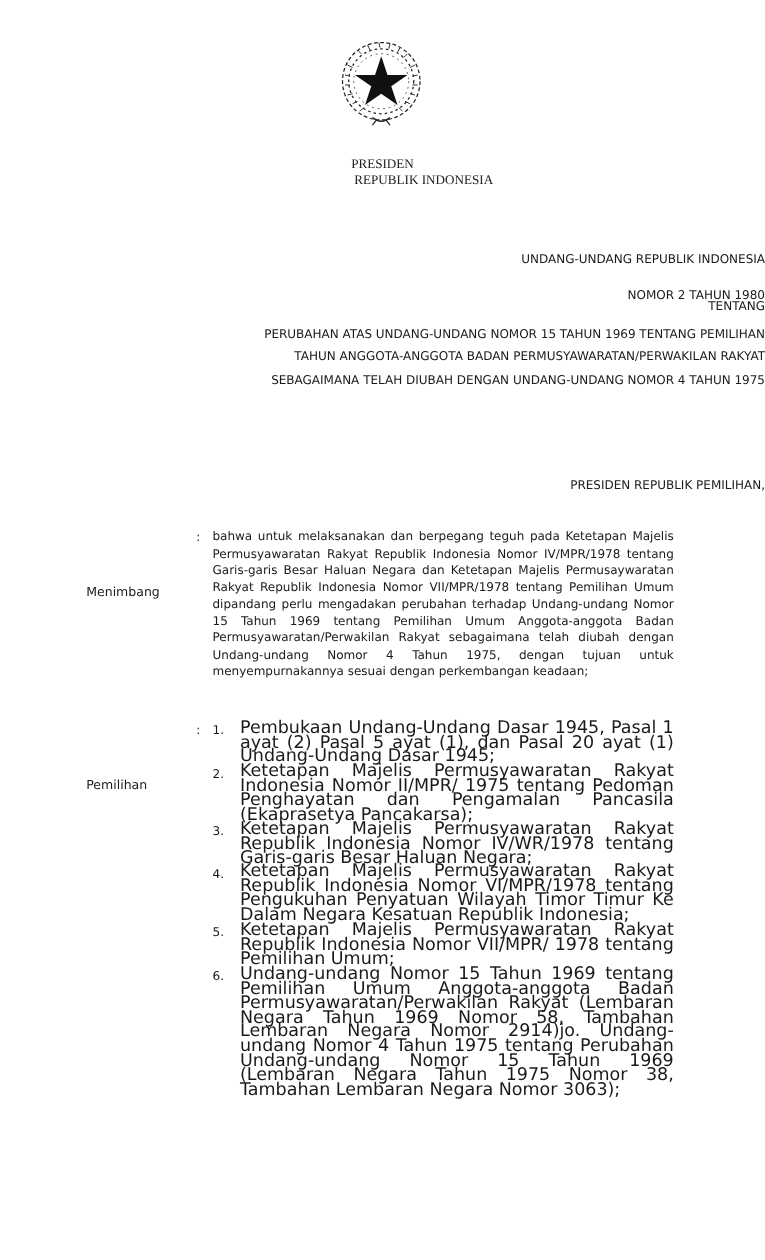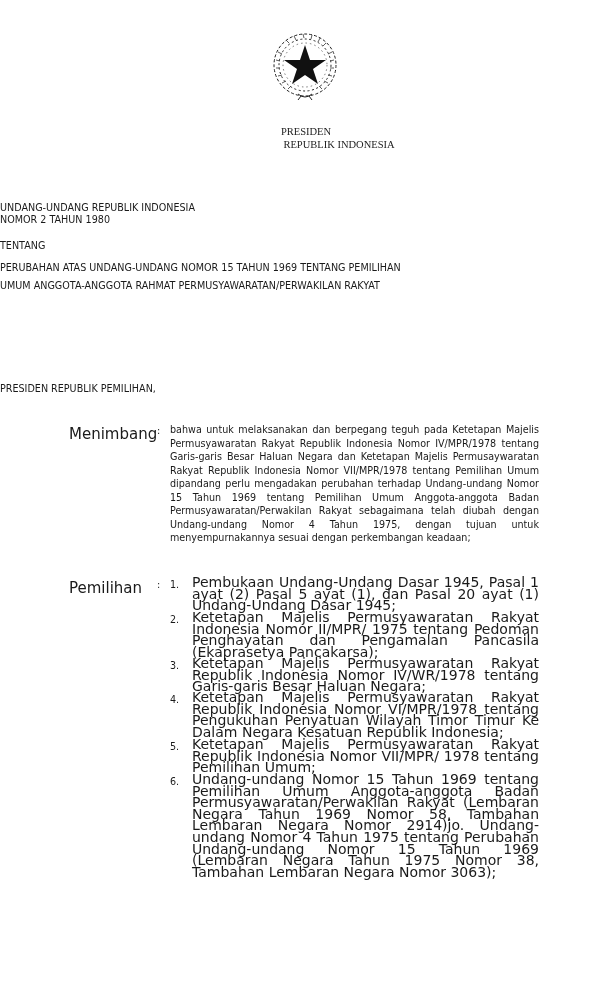--- a/index.html
+++ b/index.html
@@ -6,24 +6,24 @@
   body { width: 612px; height: 1008px; position: relative; overflow: hidden;
          font-family: "DejaVu Sans", sans-serif; color: #1a1a1a; }
   .page { position: absolute; left: 0; top: 0; width: 612px; height: 825px; }
 
   .emblem { position: absolute; left: 268px; top: 30px; width: 74px; height: 74px; }
   .head-serif { position: absolute; left: 0; width: 612px; text-align: center;
                 font-family: "Liberation Serif", serif; font-size: 10.5px; color: #222; }
   .h1 { top: 126px; }
   .h2 { top: 139px; padding-left: 33px; }
 
-  .title-line { position: absolute; left: 0; width: 612px; text-align: left;
+  .title-line { position: absolute; left: 0; width: 612px; text-align: right;
                 font-size: 9.6px; letter-spacing: 0; color: #1a1a1a; white-space: nowrap; }
 
-  .section-label { position: absolute; left: 69px; font-size: 15px; }
+  .section-label { position: absolute; left: 69px; font-size: 10px; margin-top: 44px; }
   .colon { position: absolute; left: 157px; font-size: 9.6px; }
 
   .para { position: absolute; left: 170px; width: 369px; font-size: 9.6px;
           line-height: 13.6px; text-align: justify; }
 
   .li-num { position: absolute; left: 170px; font-size: 9.6px; }
   .li-text { position: absolute; left: 192px; width: 347px; font-size: 14px;
              line-height: 11.6px; text-align: justify; }
 </style>
 </head>
@@ -43,24 +43,25 @@
       <path d="M18 10 l3 3 M26 6 l2 4 M35 4 l1 4 M44 5 l-1 4 M52 8 l-2 4 M58 13 l-3 3"></path>
     </g>
     <path d="M30 64 q7 6 14 0 M33 66 l-3 4 M41 66 l3 4" stroke="#222" stroke-width="1" fill="none"></path>
     <polygon fill="#111" points="37,15 42,30 58,30 45,39 50,54 37,45 24,54 29,39 16,30 32,30"></polygon>
   </svg>
 
   <div class="head-serif h1">PRESIDEN</div>
   <div class="head-serif h2">REPUBLIK INDONESIA</div>
 
   <div class="title-line" style="top:202px">UNDANG-UNDANG REPUBLIK INDONESIA</div>
-  <div class="title-line" style="top:214px">NOMOR 2 TAHUN 1980</div>
+  <div class="title-line" style="top:231px">NOMOR 2 TAHUN 1980</div>
   <div class="title-line" style="top:240px">TENTANG</div>
   <div class="title-line" style="top:262px">PERUBAHAN ATAS UNDANG-UNDANG NOMOR 15 TAHUN 1969 TENTANG PEMILIHAN</div>
-  <div class="title-line" style="top:280px">UMUM ANGGOTA-ANGGOTA RAHMAT PERMUSYAWARATAN/PERWAKILAN RAKYAT</div>
+  <div class="title-line" style="top:280px">TAHUN ANGGOTA-ANGGOTA BADAN PERMUSYAWARATAN/PERWAKILAN RAKYAT</div>
+  <div class="title-line" style="top:299px">SEBAGAIMANA TELAH DIUBAH DENGAN UNDANG-UNDANG NOMOR 4 TAHUN 1975</div>
 
   <div class="title-line" style="top:383px">PRESIDEN REPUBLIK PEMILIHAN,</div>
 
   <div class="section-label" style="top:425px">Menimbang</div>
   <div class="colon" style="top:425px">:</div>
   <div class="para" style="top:423px; line-height:13.5px">bahwa untuk melaksanakan dan berpegang teguh pada Ketetapan Majelis Permusyawaratan Rakyat Republik Indonesia Nomor IV/MPR/1978 tentang Garis-garis Besar Haluan Negara dan Ketetapan Majelis Permusaywaratan Rakyat Republik Indonesia Nomor VII/MPR/1978 tentang Pemilihan Umum dipandang perlu mengadakan perubahan terhadap Undang-undang Nomor 15 Tahun 1969 tentang Pemilihan Umum Anggota-anggota Badan Permusyawaratan/Perwakilan Rakyat sebagaimana telah diubah dengan Undang-undang Nomor 4 Tahun 1975, dengan tujuan untuk menyempurnakannya sesuai dengan perkembangan keadaan;</div>
 
   <div class="section-label" style="top:579px">Pemilihan</div>
   <div class="colon" style="top:579px">:</div>
 

